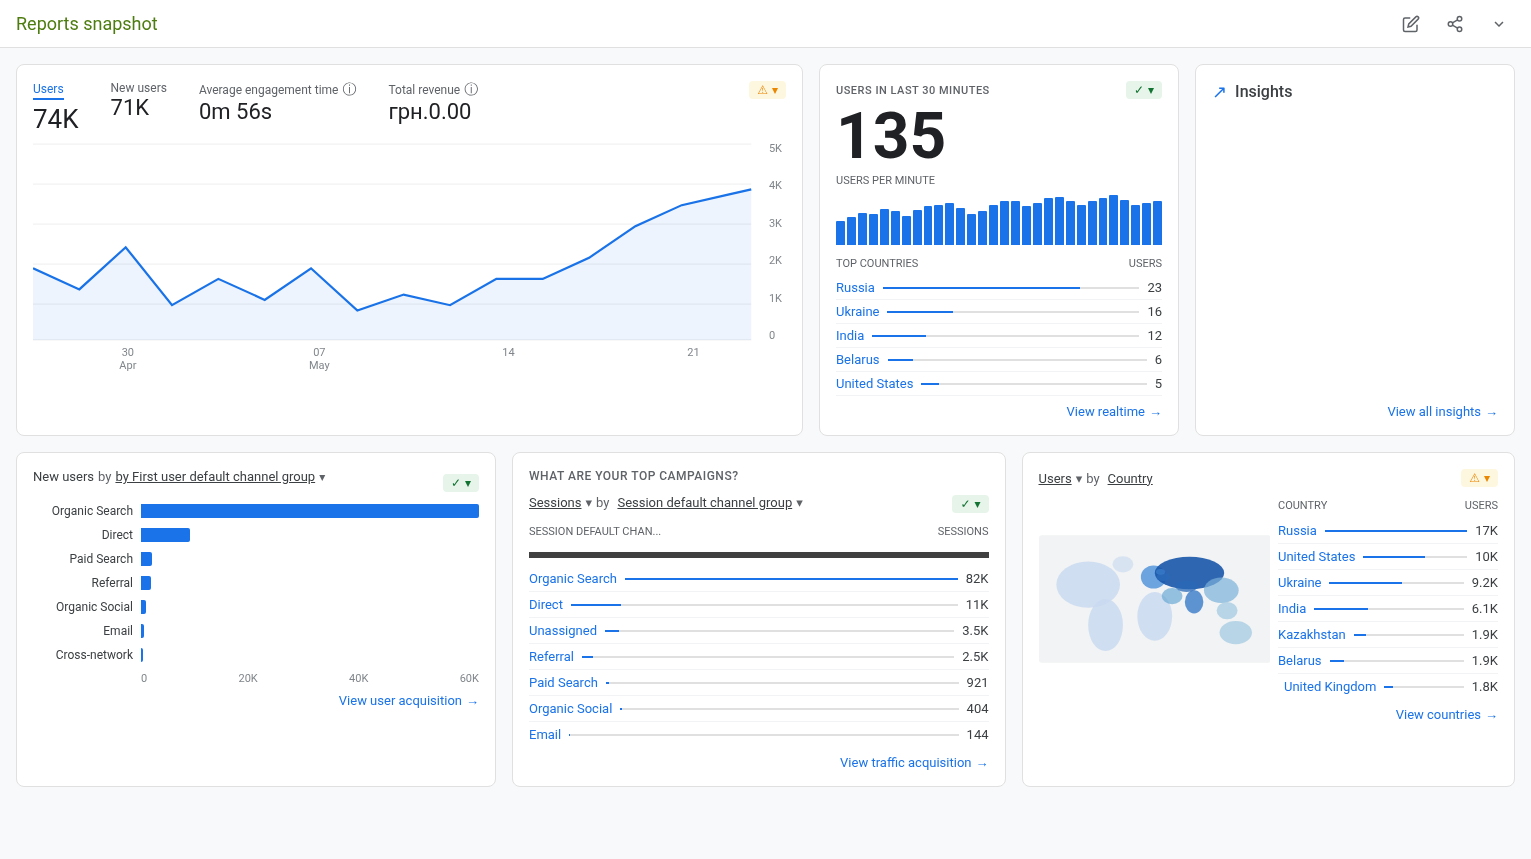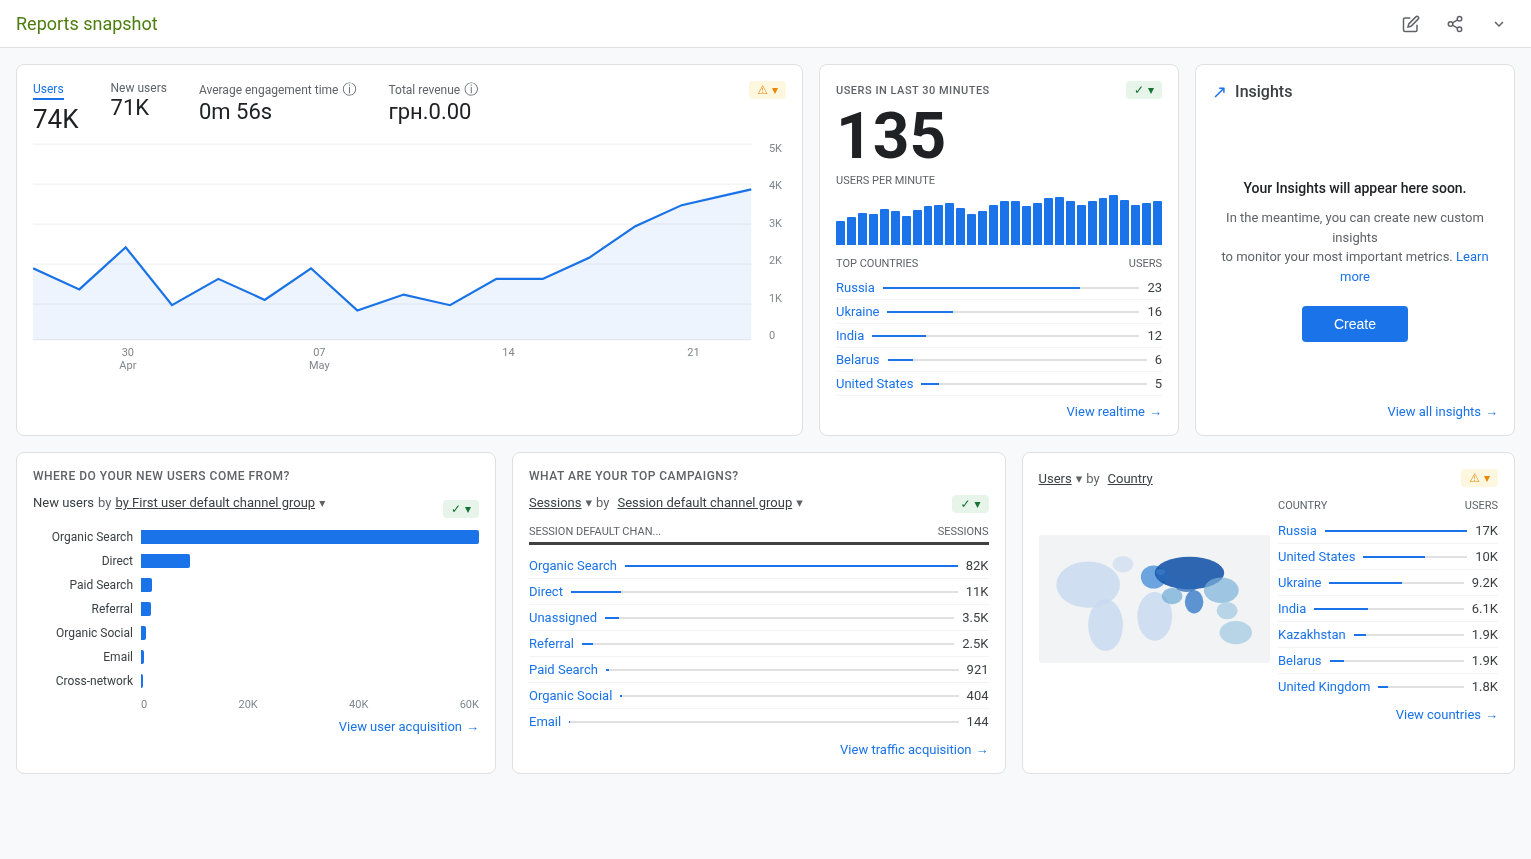--- a/index.html
+++ b/index.html
@@ -84,38 +84,38 @@
     .hbar-chart { margin-top: 8px; }
     .hbar-row { display: flex; align-items: center; margin-bottom: 10px; gap: 8px; }
     .hbar-label { width: 100px; font-size: 12px; color: #3c4043; text-align: right; flex-shrink: 0; }
     .hbar-track { flex: 1; height: 14px; background: transparent; }
     .hbar-fill { height: 14px; background: #1a73e8; border-radius: 0 2px 2px 0; }
     .hbar-axis { display: flex; justify-content: space-between; margin-left: 108px; margin-top: 4px; font-size: 11px; color: #80868b; }
 
     
     .campaigns-card {}
     .sessions-label { font-size: 13px; color: #3c4043; display: flex; align-items: center; gap: 4px; flex-wrap: wrap; }
-    .table-header { display: flex; justify-content: space-between; font-size: 11px; color: #5f6368; text-transform: uppercase; margin-bottom: 8px; padding-bottom: 4px; border-bottom: 3px solid #404040; }
+    .table-header { display: flex; justify-content: space-between; font-size: 11px; color: #5f6368; text-transform: uppercase; margin-bottom: 8px; padding-bottom: 14px; border-bottom: 6px solid #404040; }
     .table-row-item { display: flex; justify-content: space-between; align-items: center; padding: 5px 0; border-bottom: 1px solid #f1f3f4; }
     .table-row-item:last-child { border-bottom: none; }
     .channel-name { font-size: 13px; color: #1a73e8; cursor: pointer; }
     .channel-bar-wrap { flex: 1; margin: 0 8px; height: 2px; background: #e0e0e0; }
     .channel-bar { height: 2px; background: #1a73e8; }
     .channel-value { font-size: 13px; color: #3c4043; }
 
     
     .world-card {}
     .world-header { display: flex; align-items: center; justify-content: space-between; margin-bottom: 12px; }
     .world-title { font-size: 13px; color: #3c4043; display: flex; align-items: center; gap: 4px; }
     .world-body { display: grid; grid-template-columns: 1fr 220px; gap: 8px; }
     .map-container { position: relative; height: 200px; }
     .country-table-right { }
     .country-table-header { display: flex; justify-content: space-between; font-size: 11px; color: #5f6368; text-transform: uppercase; margin-bottom: 6px; }
     .country-row-right { display: flex; justify-content: space-between; padding: 5px 0; border-bottom: 1px solid #f1f3f4; }
-    .country-row-right:last-child { border-bottom: none; }
+    .country-row-right:last-child { border-bottom: none; margin-left: 6px; }
     .cr-name { font-size: 13px; color: #1a73e8; cursor: pointer; }
     .cr-val { font-size: 13px; color: #3c4043; }
     .cr-bar-wrap { flex: 1; margin: 0 8px; height: 2px; background: #e0e0e0; margin-top: auto; margin-bottom: auto; }
     .cr-bar { height: 2px; background: #1a73e8; }
   </style>
 </head>
 <body>
 
 <div class="page-header">
   <span class="page-title">Reports snapshot</span>
@@ -309,40 +309,30 @@
         <span>View realtime</span>
         <span>→</span>
       </div>
     </div>
 
     <div class="card insights-card">
       <div class="insights-header">
         <span class="insights-icon">↗</span>
         <span class="insights-title">Insights</span>
       </div>
-      <div class="insights-body">
-        <div class="insights-headline">Your Insights will appear here soon.</div>
-        <div class="insights-desc">
-          <span>In the meantime, you can create new custom insights</span><br>
-          <span>to monitor your most important metrics.</span>
-          <a>Learn more</a>
-        </div>
-        <button class="create-btn">Create</button>
-      </div>
       <div class="view-all-link">
         <span>View all insights</span>
         <span>→</span>
       </div>
     </div>
   </div>
 
   <div class="bottom-row">
 
     <div class="card new-users-card">
-      <div class="section-title">WHERE DO YOUR NEW USERS COME FROM?</div>
       <div style="display:flex;align-items:center;justify-content:space-between;margin-bottom:8px;">
         <div class="card-subtitle">
           <span>New users</span>
           <span style="color:#5f6368;"> by </span>
           <span style="color:#3c4043;text-decoration:underline;cursor:pointer;">by First user default channel group</span>
           <span class="dropdown-arrow">▾</span>
         </div>
         <div class="green-badge">
           <span style="color:#137333;">✓</span>
           <span>▾</span>

